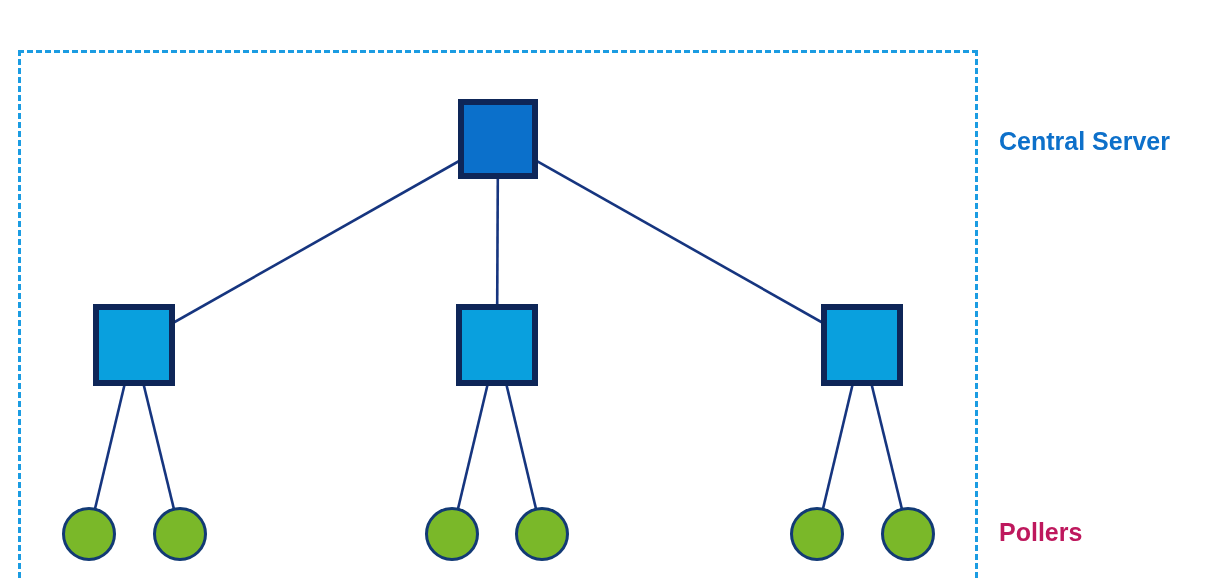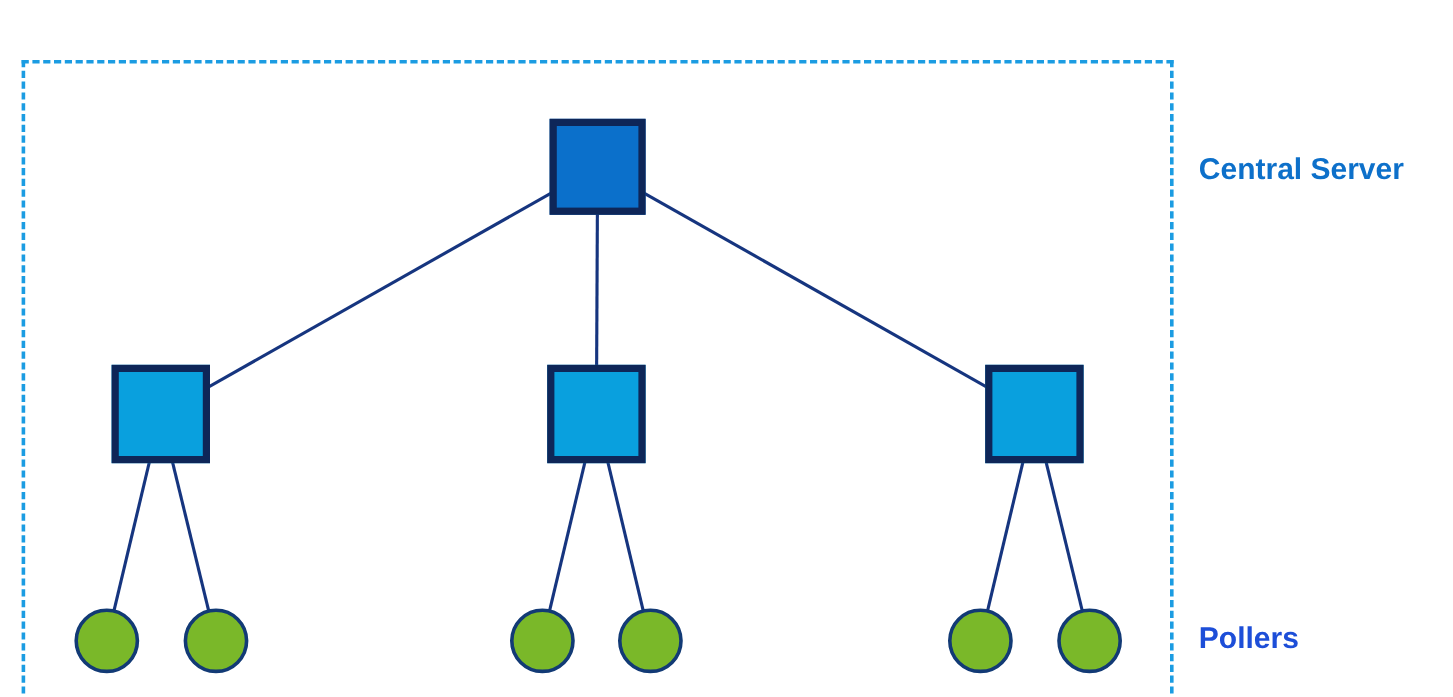--- a/index.html
+++ b/index.html
@@ -107,15 +107,15 @@
   <div class="node-circle poller-1" style="background-color: rgb(122, 184, 41); border-color: rgb(18, 58, 117);"></div>
   <div class="node-circle poller-2" style="background-color: rgb(122, 184, 41); border-color: rgb(18, 58, 117);"></div>
   <div class="node-circle poller-3" style="background-color: rgb(122, 184, 41); border-color: rgb(18, 58, 117);"></div>
   <div class="node-circle poller-4" style="background-color: rgb(122, 184, 41); border-color: rgb(18, 58, 117);"></div>
   <div class="node-circle poller-5" style="background-color: rgb(122, 184, 41); border-color: rgb(18, 58, 117);"></div>
   <div class="node-circle poller-6" style="background-color: rgb(122, 184, 41); border-color: rgb(18, 58, 117);"></div>
 
   <div class="side-label label-central" style="color: rgb(13, 112, 202);">Central Server</div>
 
 
-  <div class="side-label label-pollers" style="color: #1d4ed8;">Pollers</div>
+  <div class="side-label label-pollers" style="color: #be185d;">Pollers</div>
 
 </div>
 
 </body></html>

